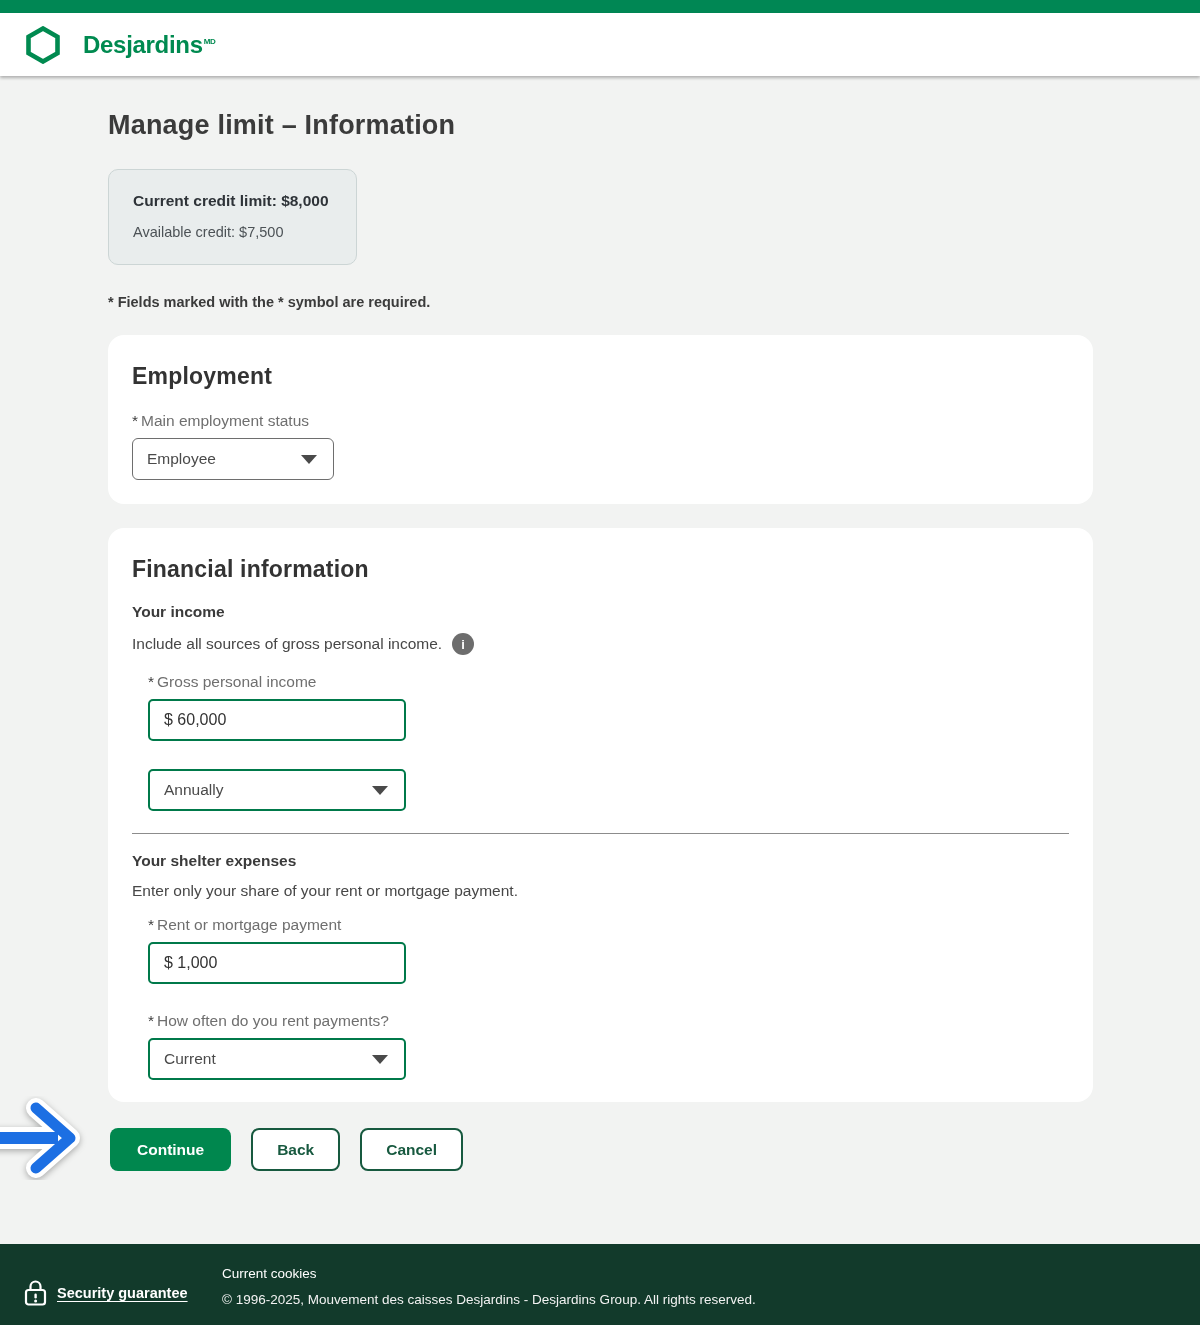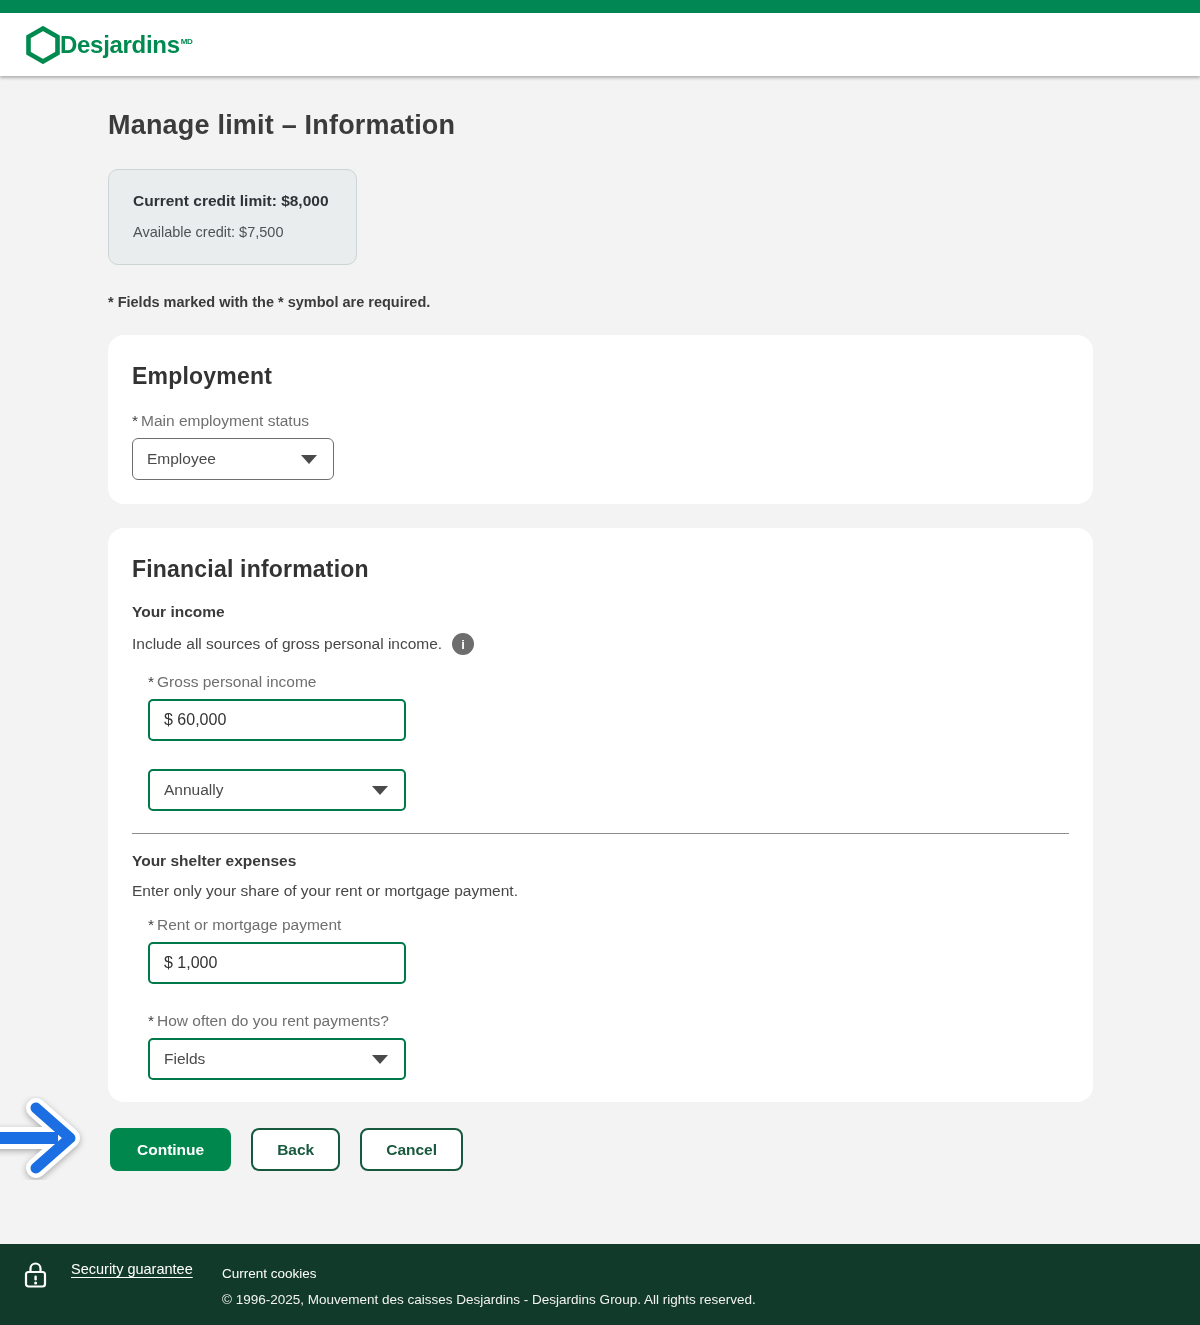--- a/index.html
+++ b/index.html
@@ -11,21 +11,21 @@
     color:#3b3b3b;
     overflow:hidden;
   }
   
   .topbar { height:13px; background:#008754; }
   .header {
     height:63px; background:#ffffff; display:flex; align-items:center;
     padding-left:26px; position:relative; z-index:3;
     box-shadow:0 2px 3px rgba(0,0,0,0.28);
   }
-  .logo { display:flex; align-items:center; gap:0; cursor:pointer; text-decoration:none; }
+  .logo { display:flex; align-items:center; gap:23px; cursor:pointer; text-decoration:none; }
   .logo-word { color:#008a50; font-size:24px; font-weight:bold; letter-spacing:-0.3px; }
   .logo-tm { color:#008a50; font-size:8px; font-weight:bold; vertical-align:super; margin-left:1px; }
   
   .main { width:985px; margin-left:108px; position:relative; }
   h1 { font-size:27px; font-weight:bold; color:#3b3b3b; margin:34px 0 0 0; letter-spacing:0.2px; }
   .credit-box {
     margin-top:28px; display:inline-block; width:249px;
     background:#e9eded; border:1px solid #ccd5d5; border-radius:10px;
     padding:22px 24px 24px 24px;
   }
@@ -72,21 +72,21 @@
          font-family:"Liberation Sans", sans-serif; cursor:pointer; }
   .btn-primary { background:#00874e; color:#ffffff; border:none; padding:0 27px; }
   .btn-outline { background:#ffffff; color:#17593f; border:2px solid #17593f; padding:0 24px; }
   
   .annotation-arrow { position:absolute; left:0; top:1096px; z-index:5; pointer-events:none; }
   
   .footer {
     position:absolute; left:0; right:0; bottom:0; height:81px;
     background:#123a2b; color:#ffffff; display:flex; padding:17px 0 0 24px;
   }
-  .footer-left { display:flex; align-items:flex-start; gap:24px; width:198px; }
+  .footer-left { display:flex; align-items:center; gap:10px; width:198px;font-weight:bold; }
   .security-link { color:#ffffff; font-size:14.5px; text-decoration:underline; text-underline-offset:3px; cursor:pointer; }
   .footer-mid { font-size:13.5px; }
   .footer-mid .cookies { margin-top:5px; cursor:pointer; }
   .footer-mid .copyright { margin-top:11px; color:#f2f2f2; }
 </style>
 </head>
 <body>
 
 <div class="topbar"></div>
 
@@ -159,21 +159,21 @@
         <span class="ast">*</span><span>Rent or mortgage payment</span>
       </div>
       <input class="text-input" type="text" value="$ 1,000" style="">
     </div>
 
     <div class="group gap-lg">
       <div class="field-label">
         <span class="ast">*</span><span>How often do you rent payments?</span>
       </div>
       <div class="select-box">
-        <span>Fields</span>
+        <span>Current</span>
         <span class="caret"></span>
       </div>
     </div>
   </div>
 
   
   <div class="actions">
     <button class="btn btn-primary">Continue</button>
     <button class="btn btn-outline">Back</button>
     <button class="btn btn-outline">Cancel</button>

